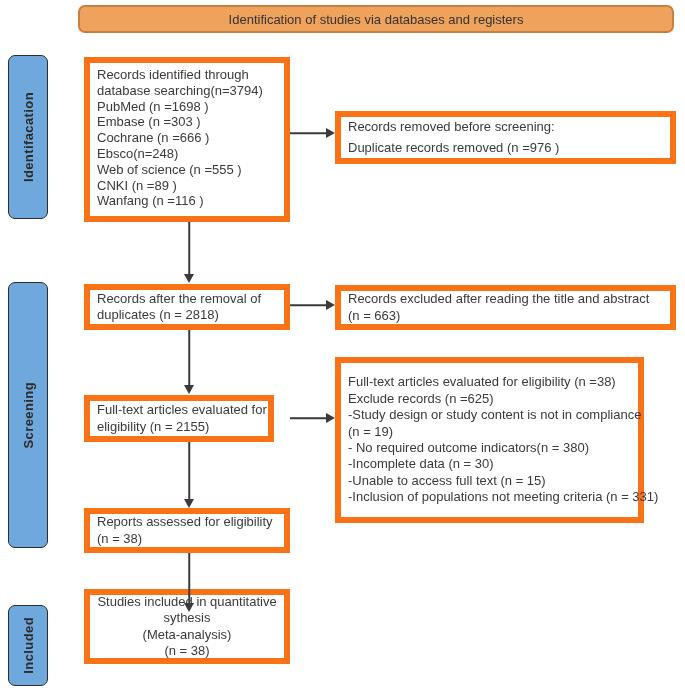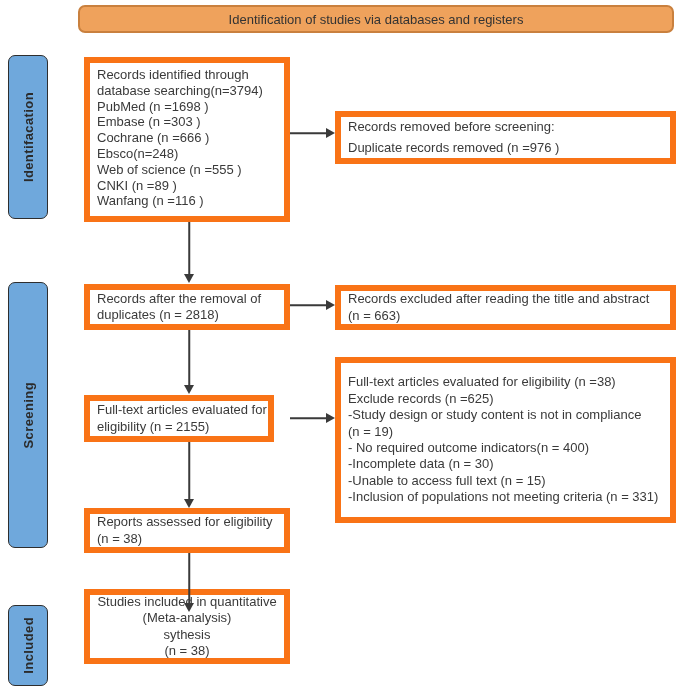--- a/index.html
+++ b/index.html
@@ -33,21 +33,21 @@
     box-sizing:border-box;font-size:13px;display:flex;flex-direction:column;
     justify-content:center;padding:2px 7px;
   }
   .flowbox .ln{white-space:nowrap;line-height:16.4px;}
   .box-records-identified{left:84px;top:57px;width:206px;height:165px;justify-content:flex-start;padding-top:4px;}
   .box-records-identified .ln{line-height:15.8px;}
   .box-records-removed{left:335px;top:111px;width:341px;height:53px;justify-content:space-between;}
   .box-records-after-removal{left:84px;top:284px;width:206px;height:46px;}
   .box-records-excluded{left:335px;top:285px;width:341px;height:45px;}
   .box-fulltext-evaluated{left:84px;top:395px;width:190px;height:47px;}
-  .box-fulltext-excluded{left:335px;top:357px;width:341px;height:166px;}
+  .box-fulltext-excluded{left:335px;top:357px;width:309px;height:166px;}
   .box-reports-assessed{left:84px;top:508px;width:206px;height:45px;}
   .box-studies-included{left:84px;top:589px;width:206px;height:75px;align-items:center;}
   
   .varrow{position:absolute;width:12px;}
   .varrow .line{position:absolute;top:0;bottom:8px;left:50%;width:1.5px;transform:translateX(-50%);background:#3a3a3a;}
   .varrow .head{position:absolute;bottom:0;left:50%;transform:translateX(-50%);width:0;height:0;
     border-left:5px solid transparent;border-right:5px solid transparent;border-top:9px solid #3a3a3a;}
   .harrow{position:absolute;height:12px;}
   .harrow .line{position:absolute;left:0;right:8px;top:50%;height:1.5px;transform:translateY(-50%);background:#3a3a3a;}
   .harrow .head{position:absolute;right:0;top:50%;transform:translateY(-50%);width:0;height:0;
@@ -109,35 +109,35 @@
   <div class="flowbox box-fulltext-evaluated">
     <div class="ln">Full-text articles evaluated for</div>
     <div class="ln">eligibility (n = 2155)</div>
   </div>
 
   <div class="flowbox box-fulltext-excluded">
     <div class="ln">Full-text articles evaluated for eligibility (n =38)</div>
     <div class="ln">Exclude records (n =625)</div>
     <div class="ln">-Study design or study content is not in compliance</div>
     <div class="ln">(n = 19)</div>
-    <div class="ln">- No required outcome indicators(n = 400)</div>
+    <div class="ln">- No required outcome indicators(n = 380)</div>
     <div class="ln">-Incomplete data (n = 30)</div>
     <div class="ln">-Unable to access full text (n = 15)</div>
     <div class="ln">-Inclusion of populations not meeting criteria (n = 331)</div>
   </div>
 
   <div class="flowbox box-reports-assessed">
     <div class="ln">Reports assessed for eligibility</div>
     <div class="ln">(n = 38)</div>
   </div>
 
   <div class="flowbox box-studies-included">
     <div class="ln">Studies included in quantitative</div>
+    <div class="ln">sythesis</div>
     <div class="ln">(Meta-analysis)</div>
-    <div class="ln">sythesis</div>
     <div class="ln">(n = 38)</div>
   </div>
 
   <div class="varrow varrow-1">
       <div class="line"></div>
       <div class="head"></div>
     </div>
   <div class="varrow varrow-2">
       <div class="line"></div>
       <div class="head"></div>

